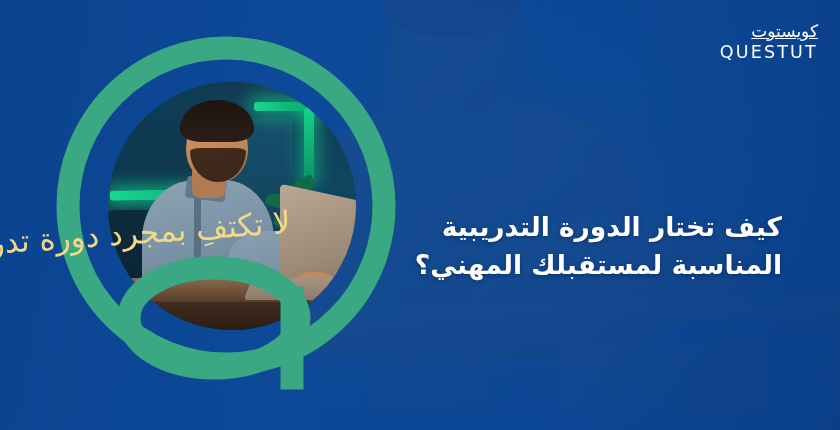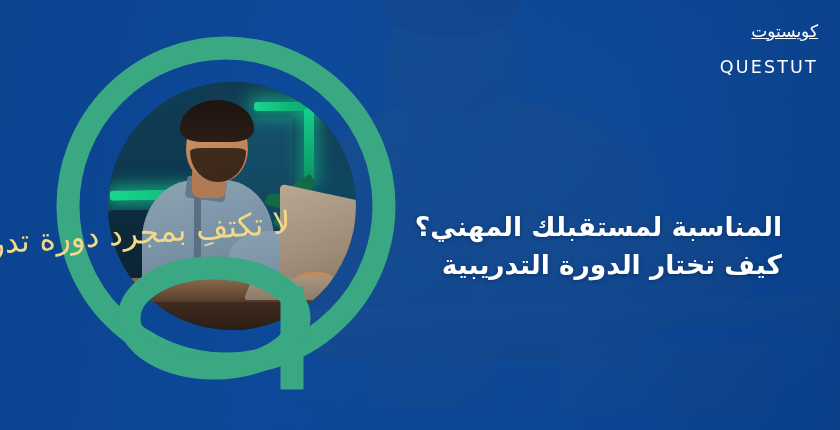--- a/index.html
+++ b/index.html
@@ -307,21 +307,21 @@
     font-size: 17px;
     letter-spacing: .5px;
     line-height: 1.1;
     font-weight: 400;
     text-decoration: underline;
   }
   .logo-en {
     font-size: 17.5px;
     letter-spacing: 2.2px;
     line-height: 1.15;
-    margin-top: 16px;
+    margin-top: 1px;
     font-weight: 400;
     direction: ltr;
   }
 </style>
 </head>
 <body>
 
 <div id="banner">
 
   <div class="bg-base"></div>
@@ -387,22 +387,22 @@
     </svg>
   </div>
 
   <div class="script-line">
     <svg viewBox="0 0 510 62" xmlns="http://www.w3.org/2000/svg">
       <text class="script-text" x="500" y="40" text-anchor="start" transform="rotate(-4 500 40) translate(-500 0)">لا تكتفِ بمجرد دورة تدريبية</text>
     </svg>
   </div>
 
   <div class="headline">
+    <div>كيف تختار الدورة التدريبية</div>
     <div>المناسبة لمستقبلك المهني؟</div>
-    <div>كيف تختار الدورة التدريبية</div>
   </div>
 
   <div class="logo">
     <div class="logo-ar">كويستوت</div>
     <div class="logo-en">QUESTUT</div>
   </div>
 
 </div>
 
 </body></html>

